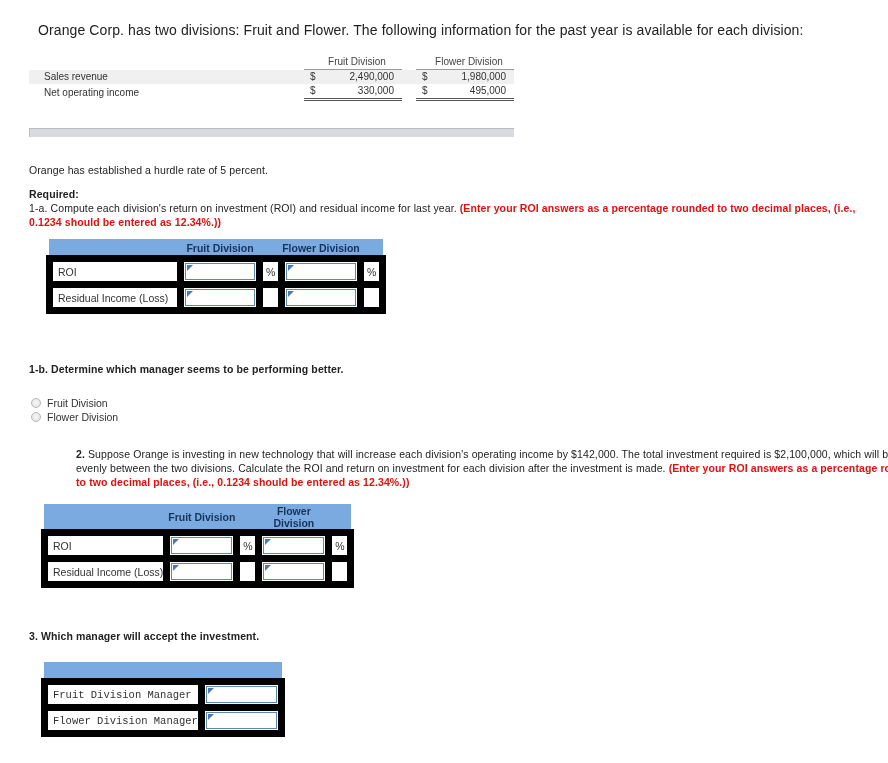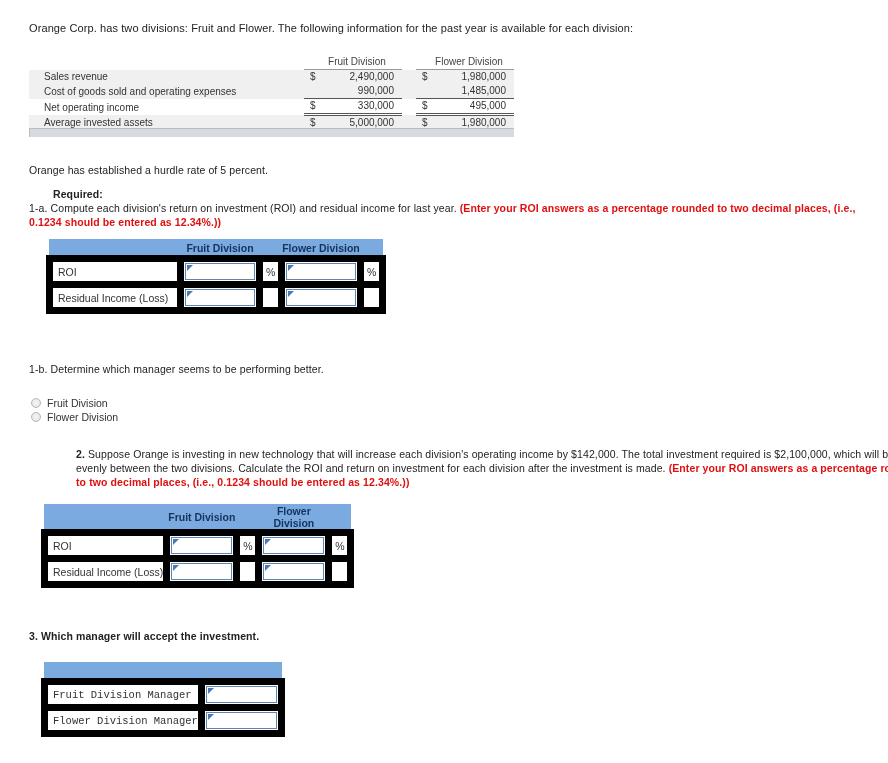--- a/index.html
+++ b/index.html
@@ -14,23 +14,23 @@
   body {
     font-family: "Liberation Sans", sans-serif;
     color: #1a1a1a;
     font-size: 11px;
     position: relative;
   }
 
   
   .intro {
     position: absolute;
-    left: 29px;
+    left: 38px;
     top: 22px;
-    font-size: 11px;
+    font-size: 14px;
     color: #222;
     letter-spacing: 0.1px;
     white-space: nowrap;
   }
 
   
   .given-table-wrap {
     position: absolute;
     left: 29px;
     top: 55px;
@@ -70,24 +70,24 @@
 
   
   .para {
     position: absolute;
     font-size: 10.5px;
     color: #222;
     line-height: 14px;
     letter-spacing: 0.1px;
   }
   .hurdle { left: 29px; top: 163px; white-space: nowrap; }
-  .required-lbl { left: 29px; top: 187px; font-weight: bold; margin-left: 24px; }
+  .required-lbl { left: 29px; top: 187px; font-weight: bold; }
   .q1a { left: 29px; top: 201px; width: 856px; }
   .red { color: #e01010; font-weight: bold; }
-  .q1b { left: 29px; top: 362px; font-weight: normal; white-space: nowrap; }
+  .q1b { left: 29px; top: 362px; font-weight: bold; white-space: nowrap; }
   .q2 { left: 29px; top: 447px; width: 856px; margin-left: 47px; }
   .q3 { left: 29px; top: 629px; font-weight: bold; white-space: nowrap; }
   .q2 b, .q3 b, .q1b b { font-weight: bold; }
   .normwt { font-weight: normal; }
 
   
   .radio-group { position: absolute; left: 31px; top: 396px; }
   .radio-row {
     display: flex;
     align-items: center;
@@ -196,46 +196,30 @@
 
     <tr class="shade">
       <td class="g-label">Sales revenue</td>
       <td class="g-cur">$</td>
       <td class="g-num">2,490,000</td>
       <td class="g-gap"></td>
       <td class="g-cur">$</td>
       <td class="g-num">1,980,000</td>
     </tr>
 
-    <tr class="shade">
-      <td class="g-label">Cost of goods sold and operating expenses</td>
-      <td class="g-cur ul-single"></td>
-      <td class="g-num ul-single">990,000</td>
-      <td class="g-gap"></td>
-      <td class="g-cur ul-single"></td>
-      <td class="g-num ul-single">1,485,000</td>
-    </tr>
 
     <tr class="plain">
       <td class="g-label">Net operating income</td>
       <td class="g-cur ul-double">$</td>
       <td class="g-num ul-double">330,000</td>
       <td class="g-gap"></td>
       <td class="g-cur ul-double">$</td>
       <td class="g-num ul-double">495,000</td>
     </tr>
 
-    <tr class="shade">
-      <td class="g-label">Average invested assets</td>
-      <td class="g-cur">$</td>
-      <td class="g-num">5,000,000</td>
-      <td class="g-gap"></td>
-      <td class="g-cur">$</td>
-      <td class="g-num">1,980,000</td>
-    </tr>
   </tbody>
     </table>
 </div>
 <div class="footer-bar"></div>
 
 <div class="para hurdle">Orange has established a hurdle rate of 5 percent.</div>
 <div class="para required-lbl">Required:</div>
 
 <div class="para q1a">
   <span>1-a. Compute each division's return on investment (ROI) and residual income for last year. </span><span class="red">(Enter your ROI answers as a percentage rounded to two decimal places, (i.e., 0.1234 should be entered as 12.34%.))</span>

